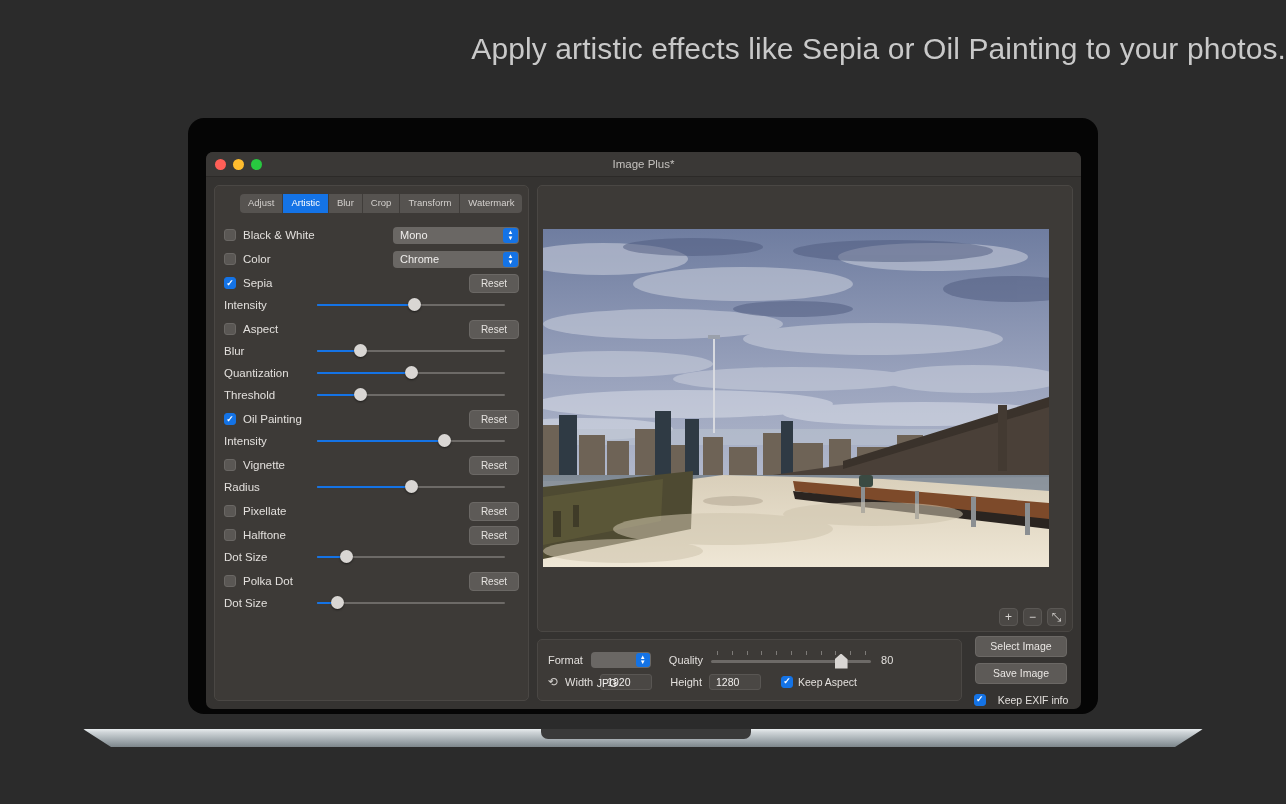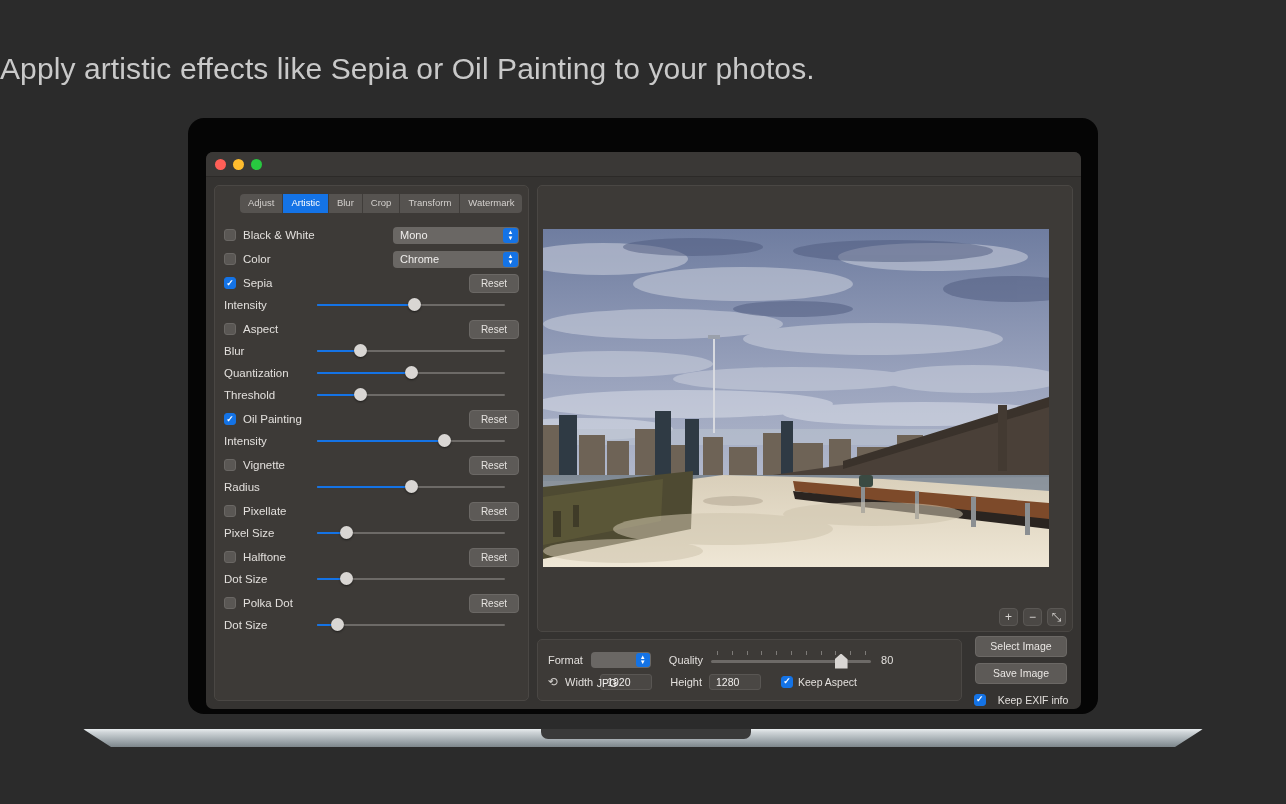--- a/index.html
+++ b/index.html
@@ -6,22 +6,22 @@
   html, body {
     width: 1286px; height: 804px;
     background: #2b2b2b;
     font-family: "Liberation Sans", sans-serif;
     overflow: hidden;
   }
   #stage { position: relative; width: 1286px; height: 804px; }
 
   
   .headline {
-    position: absolute; left: 0; top: 52px; width: 1286px;
-    text-align: left; color: #c9c9c9;
+    position: absolute; left: 0; top: 32px; width: 1286px;
+    text-align: right; color: #c9c9c9;
     font-size: 30px; font-weight: 300; letter-spacing: .1px;
   }
 
   
   .laptop-lid {
     position: absolute; left: 188px; top: 118px;
     width: 910px; height: 596px;
     background: #050505; border-radius: 16px;
   }
   .laptop-base {
@@ -228,20 +228,21 @@
   <div class="laptop-notch"></div>
 
   <div class="window">
 
     <div class="titlebar">
       <div class="lights">
         <div class="light l-red"></div>
         <div class="light l-yel"></div>
         <div class="light l-grn"></div>
       </div>
+      <div class="title-text">Image Plus*</div>
     </div>
 
     <div class="body-area">
 
       <div class="left-panel">
 
         <div class="tabs">
           <div class="tab">Adjust</div>
           <div class="tab active">Artistic</div>
           <div class="tab">Blur</div>
@@ -343,28 +344,20 @@
             <div class="track"></div>
             <div class="fill" style="width: 94px;"></div>
             <div class="thumb" style="left: 87.5px;"></div>
           </div>
         </div>
 
         <div class="row cb-row">
           <div class="chk"></div>
           <span class="cb-label">Pixellate</span>
           <div class="btn-reset">Reset</div>
-        </div>
-        <div class="row slider-row">
-          <span class="sl-label">Pixel Size</span>
-          <div class="slider">
-            <div class="track"></div>
-            <div class="fill" style="width: 29.25px;"></div>
-            <div class="thumb" style="left: 22.75px;"></div>
-          </div>
         </div>
 
         <div class="row cb-row">
           <div class="chk"></div>
           <span class="cb-label">Halftone</span>
           <div class="btn-reset">Reset</div>
         </div>
         <div class="row slider-row">
           <span class="sl-label">Dot Size</span>
           <div class="slider">

